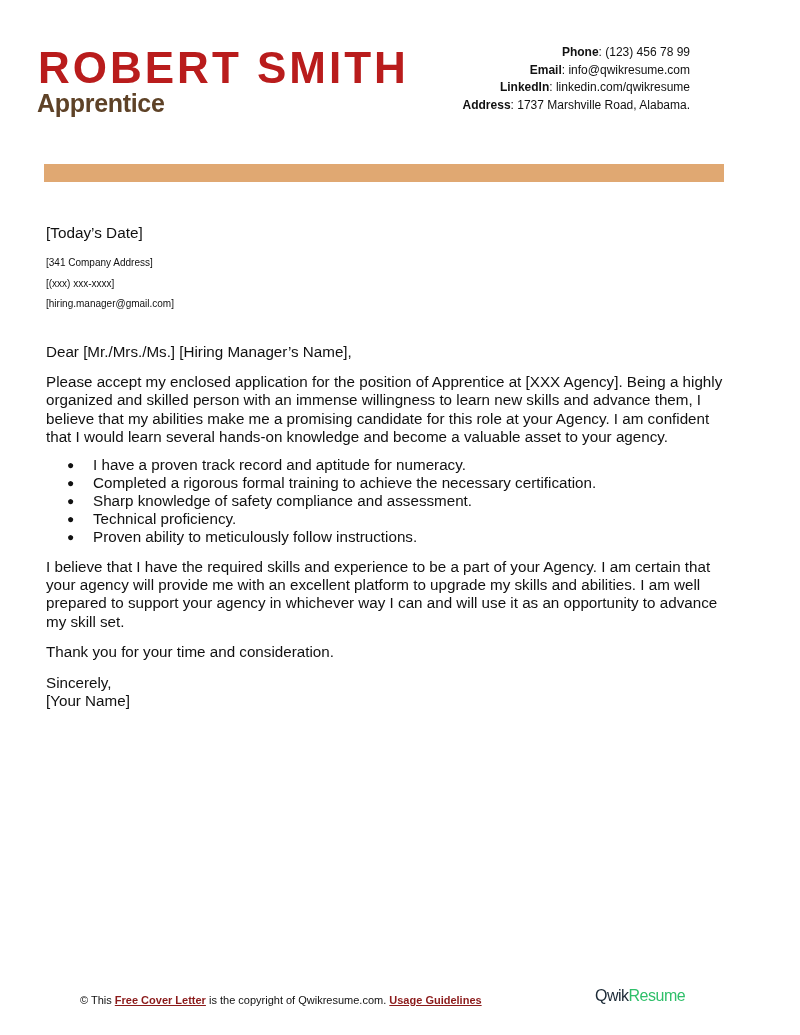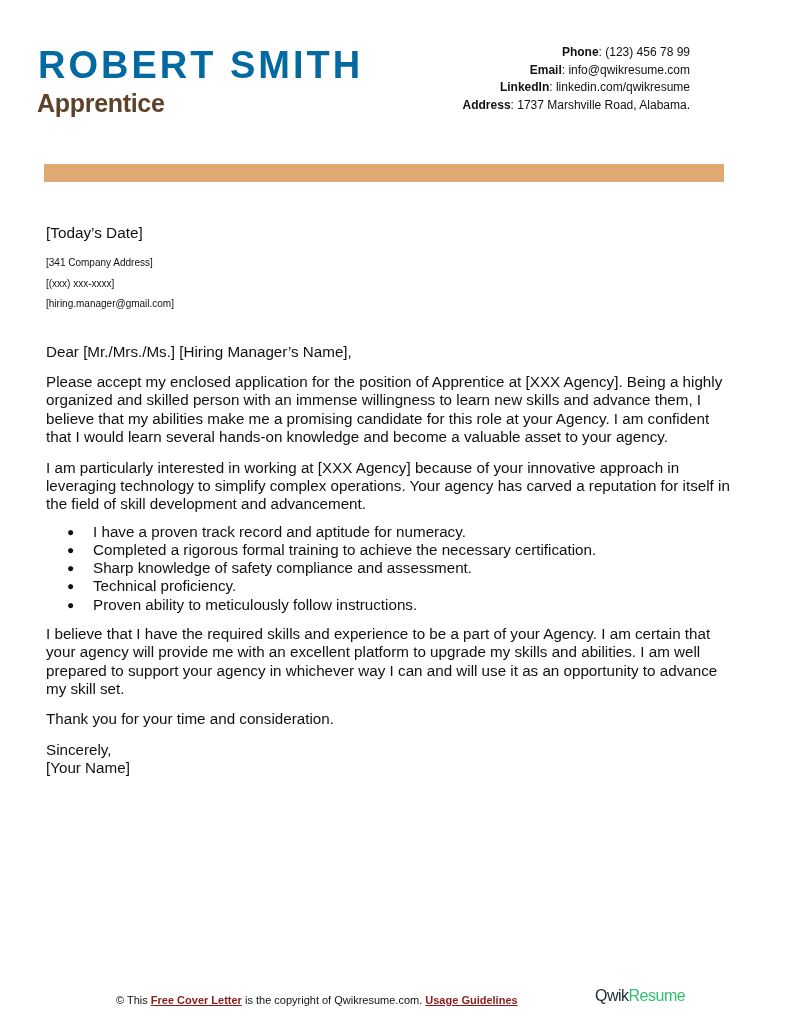--- a/index.html
+++ b/index.html
@@ -1,36 +1,36 @@
 <!DOCTYPE html>
 <html><head>
 <meta charset="utf-8">
 <style>
   html, body { margin: 0; padding: 0; background: #ffffff; }
   body { width: 800px; height: 1035px; position: relative; overflow: hidden;
          font-family: "Liberation Sans", sans-serif; color: #111; }
-  .name { position: absolute; left: 38px; top: 46px; font-size: 38px; font-weight: bold;
-          letter-spacing: 3px; color: #0369a1; margin: 0; line-height: 1; }
+  .name { position: absolute; left: 38px; top: 46px; font-size: 44px; font-weight: bold;
+          letter-spacing: 3px; color: #b91c1c; margin: 0; line-height: 1; }
   .title { position: absolute; left: 37px; top: 91px; font-size: 25px; font-weight: bold;
            color: #5e4227; margin: 0; line-height: 1; letter-spacing: -0.3px; }
   .contact { position: absolute; right: 110px; top: 44px; text-align: right;
              font-size: 12px; line-height: 17.5px; color: #111; }
   .contact .lbl { font-weight: bold; }
   .contact a { color: #8b1a1a; text-decoration: underline; }
   .bar { position: absolute; left: 44px; top: 164px; width: 680px; height: 18px; background: #e0a872; }
   .body { position: absolute; left: 46px; top: 223px; width: 690px; font-size: 15.2px;
           line-height: 18.4px; color: #111; }
   .body p { margin: 0 0 12px 0; }
   .addr { margin-bottom: 12px; }
   .addr div { line-height: 20.5px; font-size: 10px; }
   .date { font-size: 15.3px; line-height: 20px; margin-bottom: 10px; }
   ul { margin: -3px 0 11px 0; padding: 0; list-style: none; }
   ul li { position: relative; padding-left: 47px; line-height: 18.2px; }
   ul li::before { content: "●"; position: absolute; left: 21px; top: 0; font-size: 12px; }
-  .footer { position: absolute; left: 0; right: 0; top: 994px; text-align: left; padding-left: 116px;
+  .footer { position: absolute; left: 0; right: 0; top: 994px; text-align: left; padding-left: 80px;
             font-size: 11px; color: #111; }
   .footer a { color: #8b1a1a; font-weight: bold; text-decoration: underline; }
   .logo { position: absolute; left: 595px; top: 987px; font-size: 16px; font-weight: normal; letter-spacing: -0.5px; }
   .logo .q { color: #1c2a36; }
   .logo .r { color: #2fbf6a; }
 </style>
 </head>
 <body>
 
 <h1 class="name">ROBERT SMITH</h1>
@@ -47,21 +47,20 @@
 
 <div class="body">
   <div class="date">[Today’s Date]</div>
   <div class="addr">
     <div>[341 Company Address]</div>
     <div>[(xxx) xxx-xxxx]</div>
     <div>[hiring.manager@gmail.com]</div>
   </div>
   <p style="margin-top:28px;">Dear [Mr./Mrs./Ms.] [Hiring Manager’s Name],</p>
   <p>Please accept my enclosed application for the position of Apprentice at [XXX Agency]. Being a highly organized and skilled person with an immense willingness to learn new skills and advance them, I believe that my abilities make me a promising candidate for this role at your Agency. I am confident that I would learn several hands-on knowledge and become a valuable asset to your agency.</p>
-  <p>I am particularly interested in working at [XXX Agency] because of your innovative approach in leveraging technology to simplify complex operations. Your agency has carved a reputation for itself in the field of skill development and advancement.</p>
   <ul>
     <li>I have a proven track record and aptitude for numeracy.</li>
     <li>Completed a rigorous formal training to achieve the necessary certification.</li>
     <li>Sharp knowledge of safety compliance and assessment.</li>
     <li>Technical proficiency.</li>
     <li>Proven ability to meticulously follow instructions.</li>
   </ul>
   <p>I believe that I have the required skills and experience to be a part of your Agency. I am certain that your agency will provide me with an excellent platform to upgrade my skills and abilities. I am well prepared to support your agency in whichever way I can and will use it as an opportunity to advance my skill set.</p>
   <p>Thank you for your time and consideration.</p>
   <div>Sincerely,</div>

